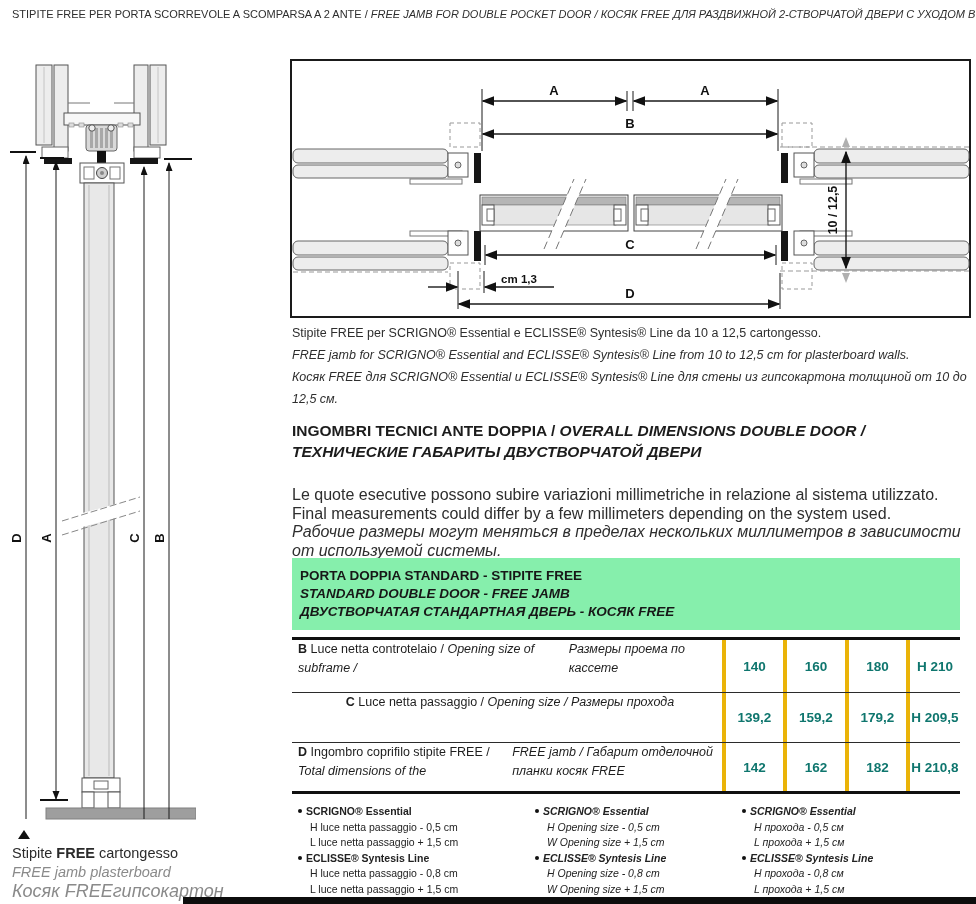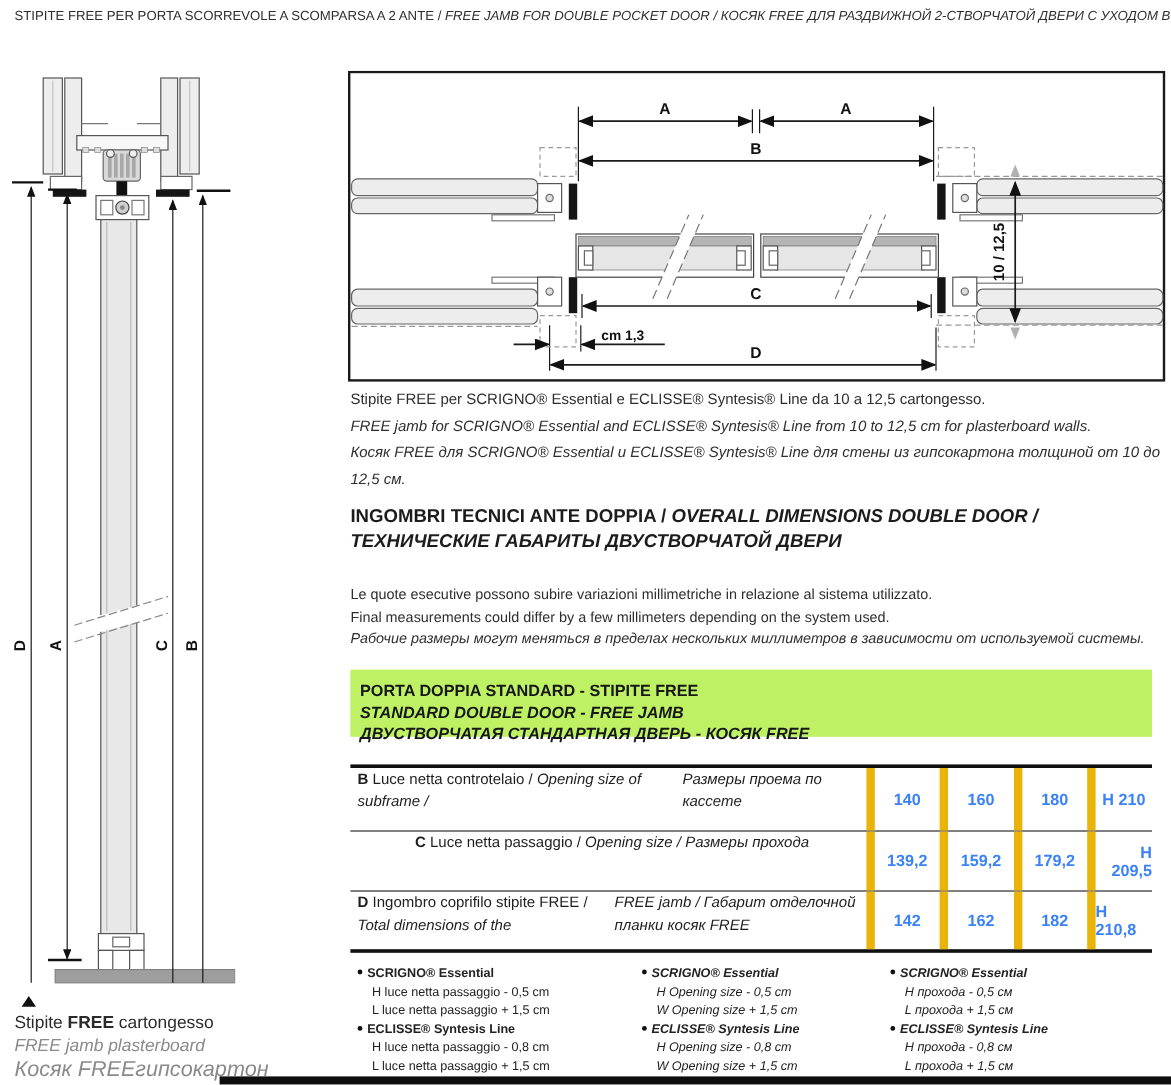--- a/index.html
+++ b/index.html
@@ -10,37 +10,37 @@
   .page-header{left:12px;top:8px;width:960px;font-size:11px;color:#2e2e2e;letter-spacing:0;white-space:nowrap;}
   .page-header .it{font-style:normal;}
   .page-header .i{font-style:italic;}
   
   .hcaption{left:292px;top:322px;width:684px;font-size:12.5px;line-height:22px;color:#2e2e2e;}
   .hcaption .i{font-style:italic;}
   
   .heading{left:292px;top:420px;width:684px;font-size:15.5px;line-height:21px;font-weight:bold;color:#1c1c1c;}
   .heading .i{font-style:italic;}
   
-  .notes{left:292px;top:486px;width:684px;font-size:12px;line-height:18.5px;color:#2e2e2e;}
+  .notes{left:292px;top:486px;width:684px;font-size:16px;line-height:18.5px;color:#2e2e2e;}
   .notes .i{font-style:italic;}
   
-  .tbl-title{left:292px;top:558px;width:668px;height:56px;background:#bef264;
+  .tbl-title{left:292px;top:558px;width:668px;height:72px;background:#86efac;
              font-size:13.5px;font-weight:bold;line-height:18px;color:#171717;
              padding:9px 0 0 8px;box-sizing:border-box;}
   .tbl-title .i{font-style:italic;}
   
   .spec-table{left:292px;top:637px;width:668px;border-top:3px solid #101010;border-bottom:3px solid #101010;}
   .srow{display:flex;border-bottom:1px solid #2b2b2b;}
   .srow:last-child{border-bottom:none;}
   .scell-label{width:430px;box-sizing:border-box;padding-left:6px;display:flex;flex-direction:row;justify-content:center;
                font-size:12.5px;line-height:19px;color:#1e1e1e;}
   .scell-label b{font-weight:bold;}
   .scell-label .i{font-style:italic;}
-  .scell-val{box-sizing:border-box;border-left:7px solid #eab308;display:flex;align-items:center;justify-content:center;
-             font-weight:bold;font-size:13.5px;color:#3b82f6;}
+  .scell-val{box-sizing:border-box;border-left:4px solid #eab308;display:flex;align-items:center;justify-content:center;
+             font-weight:bold;font-size:13.5px;color:#0f766e;}
   .w61{width:61px;} .w62{width:62px;} .w54{width:54px;}
   .h52{height:52px;} .h49{height:49px;text-align:right;} .h48{height:48px;}
   
   .fn-col{top:804px;width:225px;font-size:10.5px;line-height:15.5px;color:#222;}
   .fn-col.i{font-style:italic;}
   .fn-brand{font-weight:bold;}
   .fn-line{padding-left:12px;}
   .dot{display:inline-block;width:4px;height:4px;border-radius:50%;background:#111;margin-right:4px;vertical-align:2px;}
   
   .lcap1{left:12px;top:845px;font-size:14.5px;color:#2b2b2b;text-align:center;}

